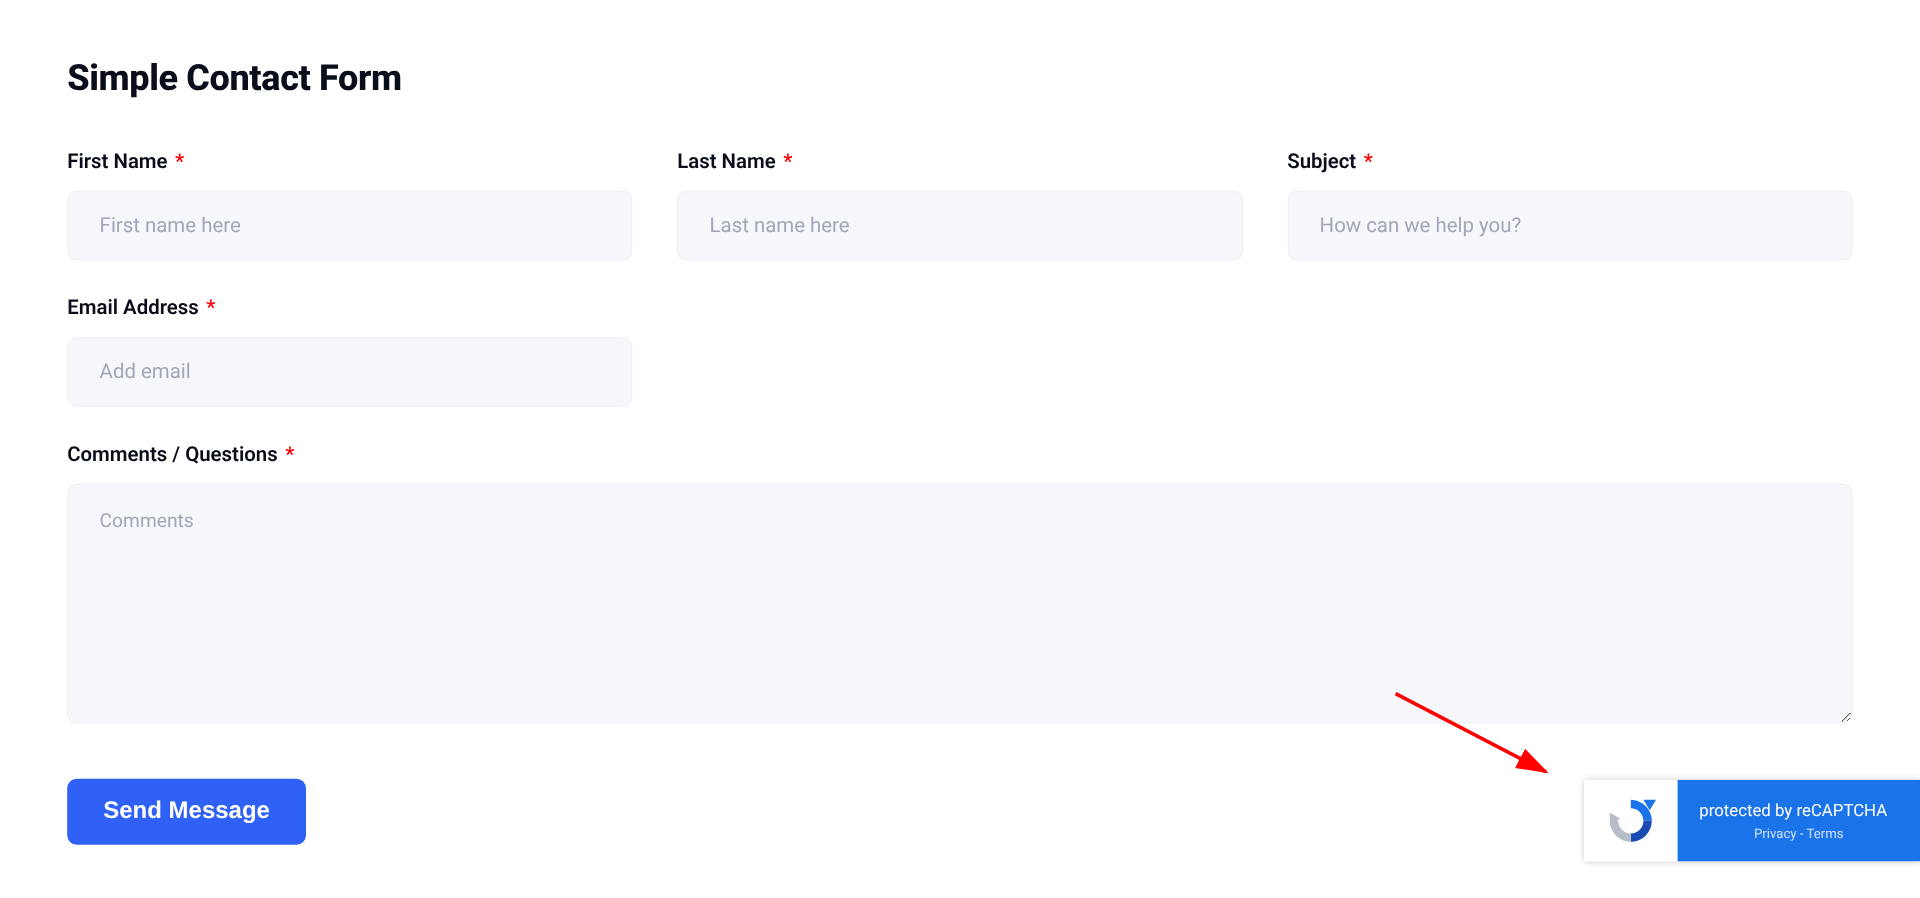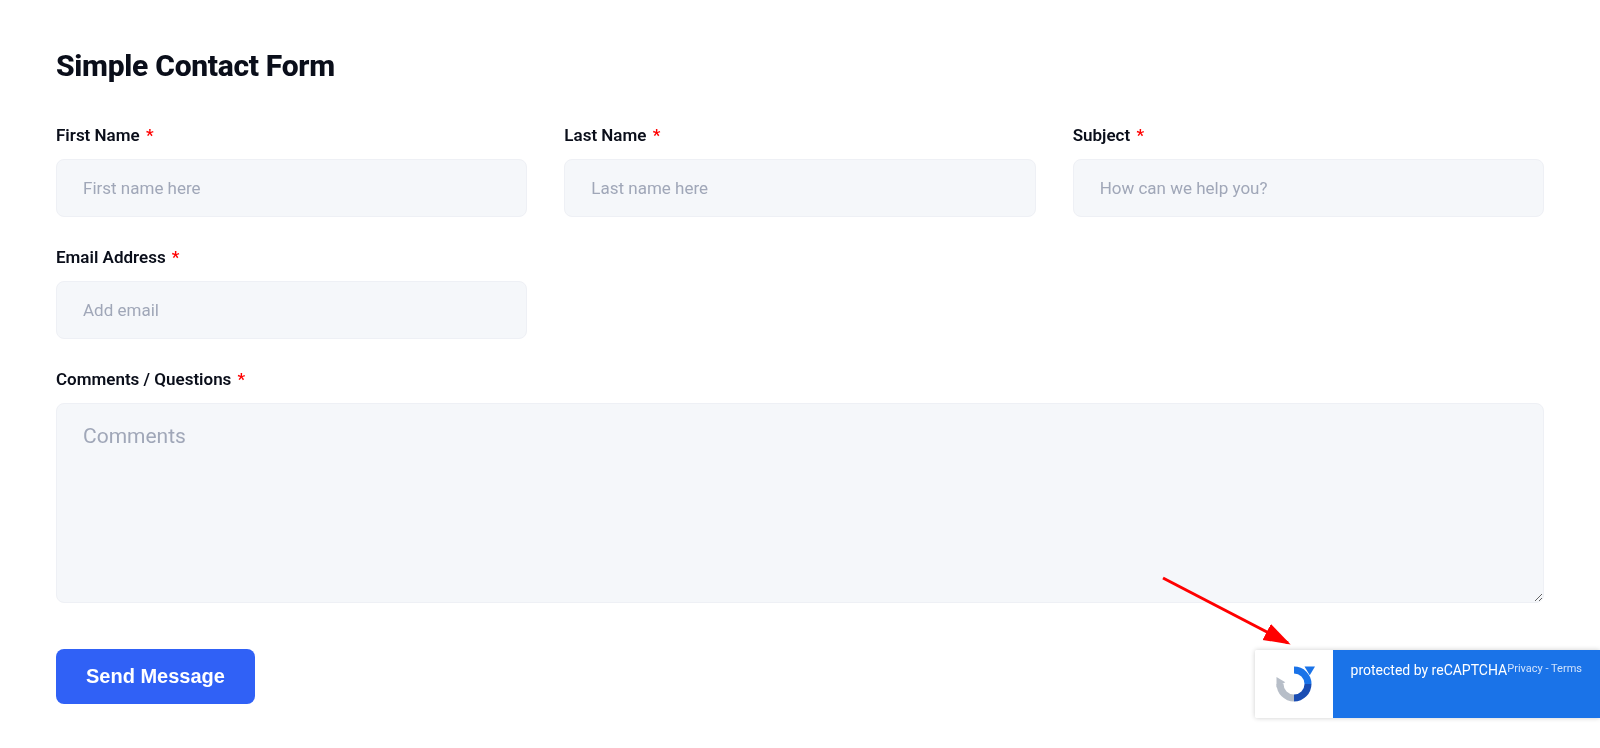--- a/index.html
+++ b/index.html
@@ -58,21 +58,21 @@
       outline: none;
     }
     .form-input::placeholder {
       color: #a0a7b8;
     }
     .form-textarea {
       background: #f5f7fa;
       border: 1px solid #eef0f5;
       border-radius: 8px;
       padding: 20px 26px;
-      font-size: 21px;
+      font-size: 16px;
       color: #be185d;
       font-family: inherit;
       outline: none;
       resize: both;
       height: 200px;
     }
     .form-textarea::placeholder {
       color: #a0a7b8;
     }
     .submit-button {
@@ -103,20 +103,21 @@
       display: flex;
       align-items: center;
       justify-content: center;
       background: #fff;
     }
     .recaptcha-text-area {
       background: #1a73e8;
       color: #fff;
       padding: 12px 18px;
       display: flex;
+      flex-direction: column;
       justify-content: center;
       min-width: 202px;
     }
     .recaptcha-title {
       font-size: 14px;
       font-weight: 400;
       margin-bottom: 4px;
     }
     .recaptcha-links {
       font-size: 11px;

